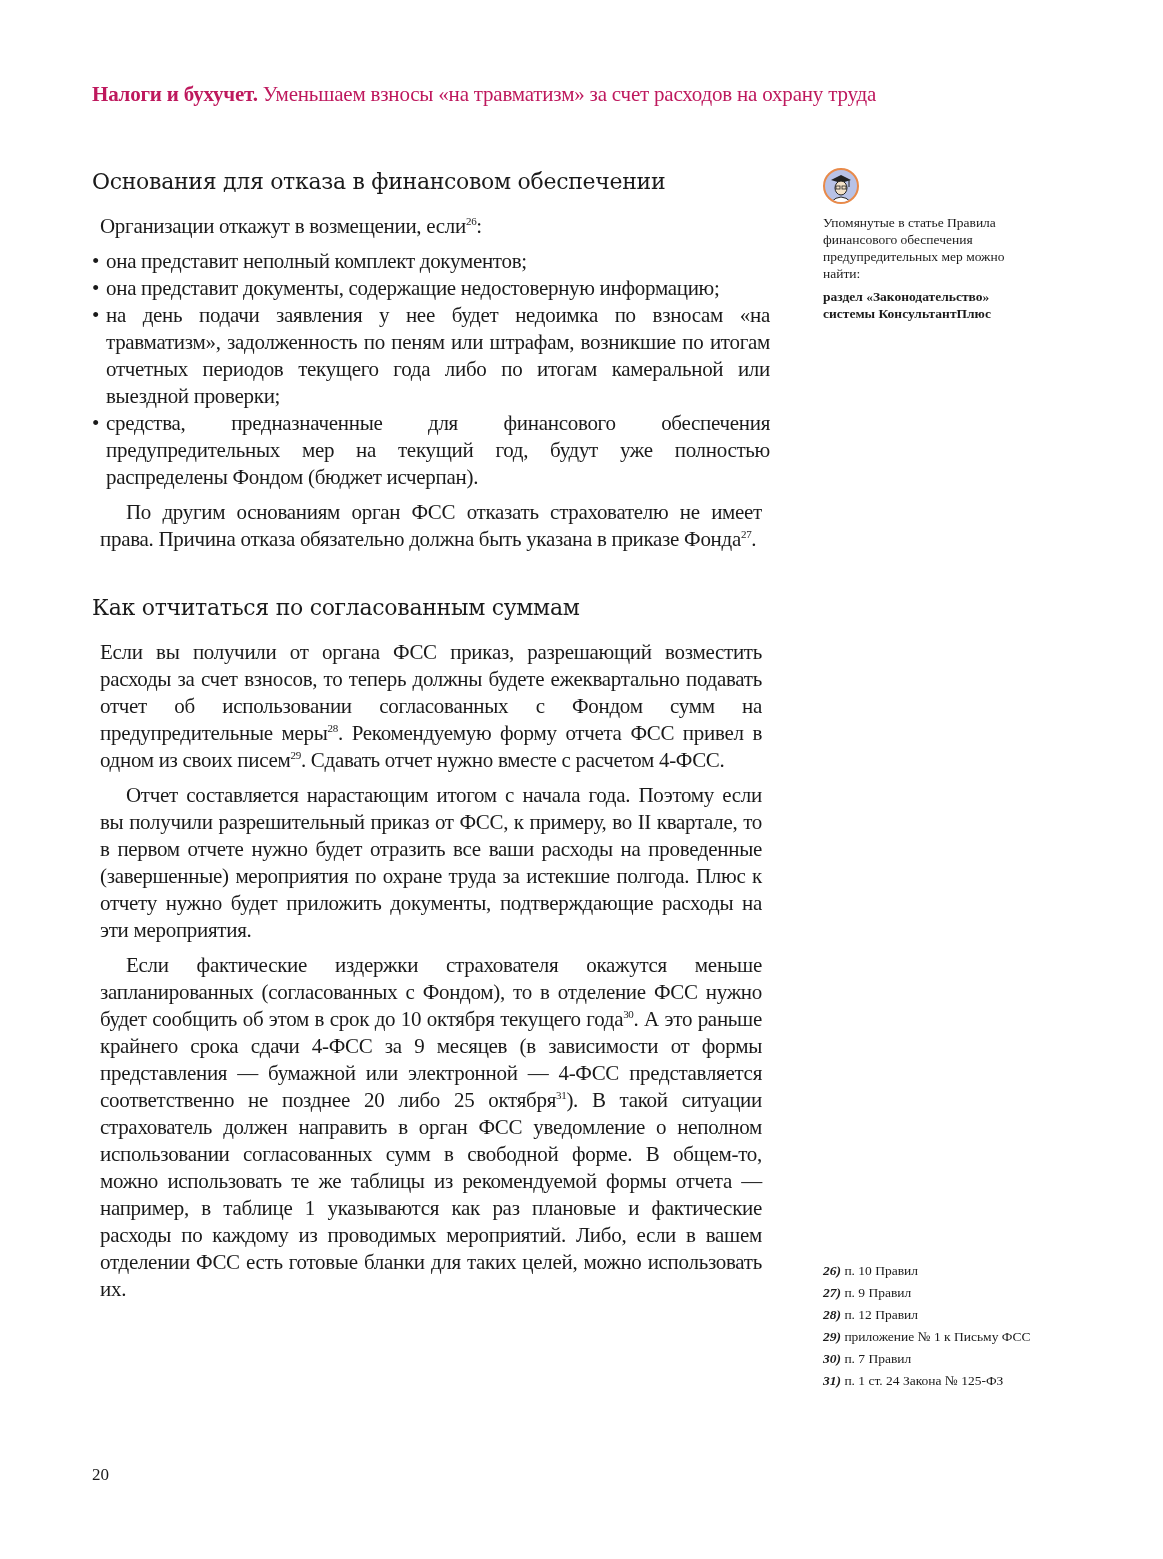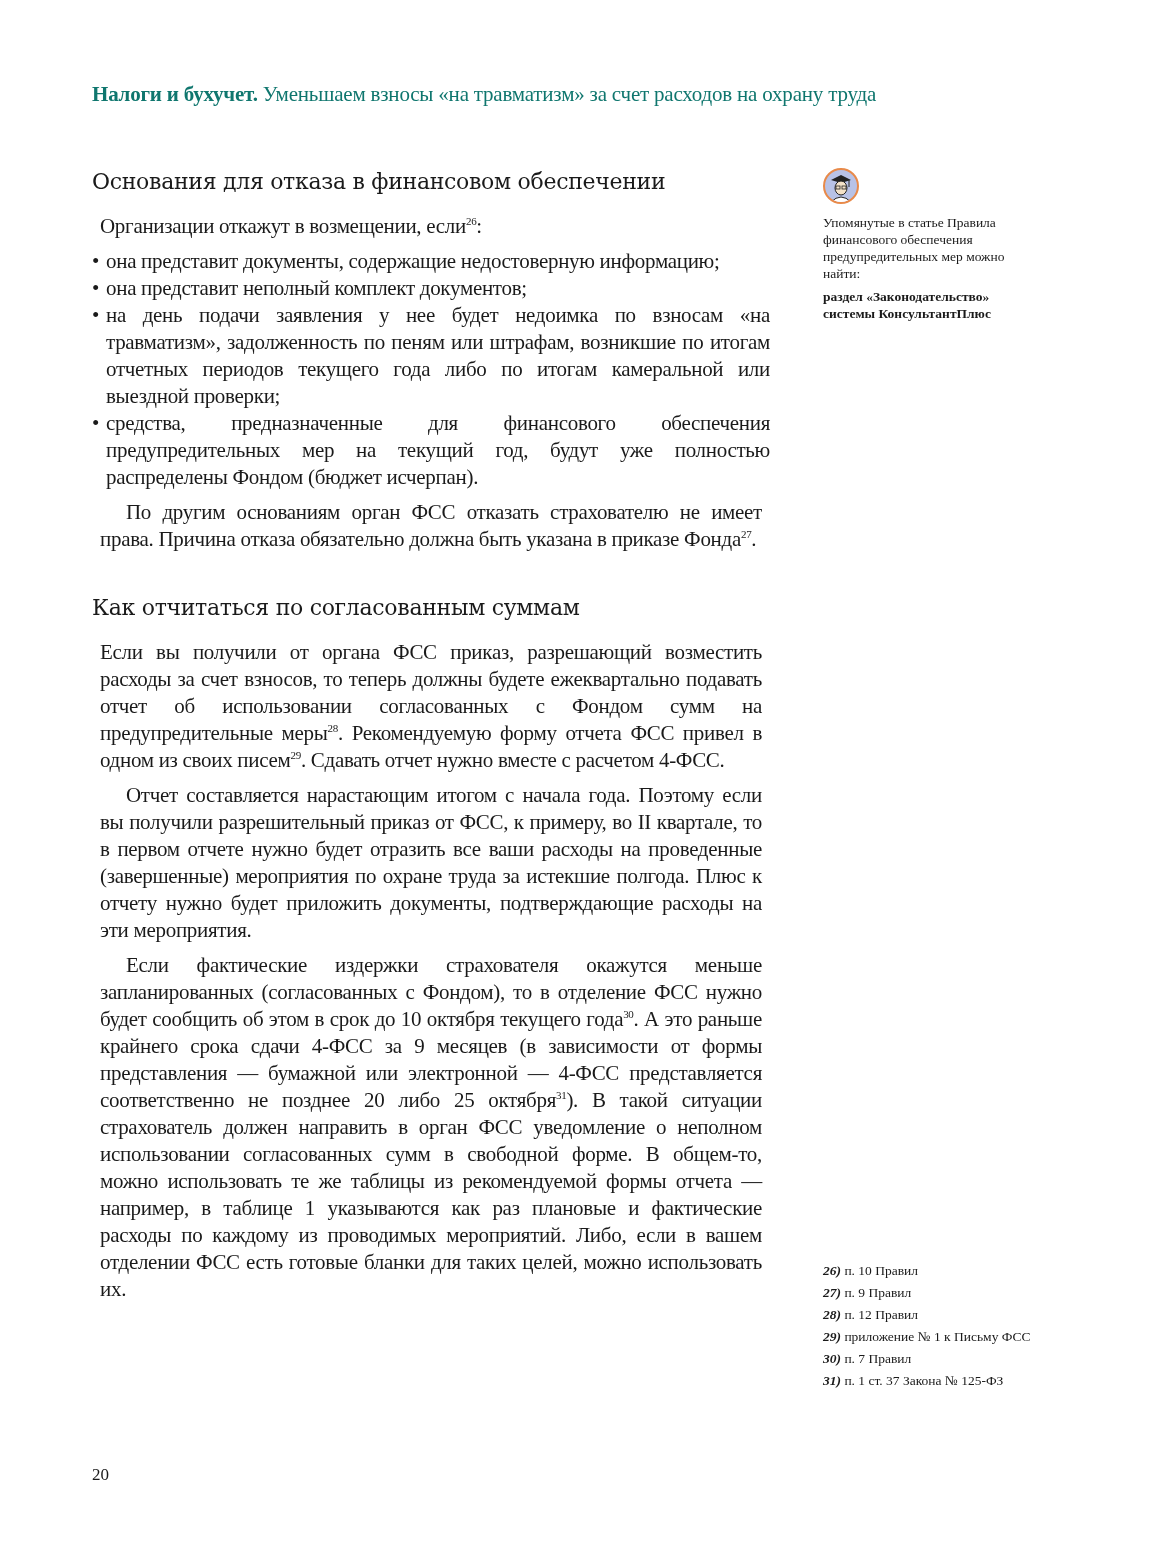--- a/index.html
+++ b/index.html
@@ -1,18 +1,18 @@
 <!DOCTYPE html>
 <html><head>
 <meta charset="utf-8">
 <style>
   html, body { margin: 0; padding: 0; background: #ffffff; }
   body { width: 1163px; height: 1559px; position: relative; overflow: hidden;
          font-family: "Liberation Serif", "DejaVu Serif", serif; color: #1a1a1a; }
-  .header { position: absolute; left: 92px; top: 82px; font-size: 21px; color: #0f766e; white-space: nowrap; letter-spacing: -0.2px; text-align: right; }
+  .header { position: absolute; left: 92px; top: 82px; font-size: 21px; color: #be185d; white-space: nowrap; letter-spacing: -0.2px; text-align: right; }
   .header b { font-weight: bold; }
   .main { position: absolute; left: 92px; top: 168px; width: 678px; }
   h2 { font-family: "DejaVu Serif", serif; font-weight: normal; font-size: 22px; line-height: 27px; margin: 0; letter-spacing: -0.3px; }
   .p { font-size: 21px; line-height: 27px; text-align: justify; margin: 8px; letter-spacing: -0.3px; }
   .indent { text-indent: 26px; }
   sup { font-size: 11px; line-height: 0; vertical-align: super; }
   ul { list-style: none; margin: 0; padding: 0; }
   li { font-size: 21px; line-height: 27px; padding-left: 14px; position: relative; text-align: justify; letter-spacing: -0.3px; }
   li::before { content: "•"; position: absolute; left: 0; top: 0; }
   .h2a { margin-bottom: 18px; }
@@ -32,22 +32,22 @@
 
 <div class="header">
   <b>Налоги и бухучет.</b>
   <span>Уменьшаем взносы «на травматизм» за счет расходов на охрану труда</span>
 </div>
 
 <div class="main">
   <h2 class="h2a">Основания для отказа в финансовом обеспечении</h2>
   <p class="p"><span>Организации откажут в возмещении, если</span><sup>26</sup><span>:</span></p>
   <ul>
+    <li>она представит неполный комплект документов;</li>
     <li>она представит документы, содержащие недостоверную информацию;</li>
-    <li>она представит неполный комплект документов;</li>
     <li>на день подачи заявления у нее будет недоимка по взносам «на травматизм», задолженность по пеням или штрафам, возникшие по итогам отчетных периодов текущего года либо по итогам камеральной или выездной проверки;</li>
     <li>средства, предназначенные для финансового обеспечения предупредительных мер на текущий год, будут уже полностью распределены Фондом (бюджет исчерпан).</li>
   </ul>
   <p class="p indent"><span>По другим основаниям орган ФСС отказать страхователю не имеет права. Причина отказа обязательно должна быть указана в приказе Фонда</span><sup>27</sup><span>.</span></p>
 
   <h2 class="h2b">Как отчитаться по согласованным суммам</h2>
   <p class="p"><span>Если вы получили от органа ФСС приказ, разрешающий возместить расходы за счет взносов, то теперь должны будете ежеквартально подавать отчет об использовании согласованных с Фондом сумм на предупредительные меры</span><sup>28</sup><span>. Рекомендуемую форму отчета ФСС привел в одном из своих писем</span><sup>29</sup><span>. Сдавать отчет нужно вместе с расчетом 4-ФСС.</span></p>
   <p class="p indent">Отчет составляется нарастающим итогом с начала года. Поэтому если вы получили разрешительный приказ от ФСС, к примеру, во II квартале, то в первом отчете нужно будет отразить все ваши расходы на проведенные (завершенные) мероприятия по охране труда за истекшие полгода. Плюс к отчету нужно будет приложить документы, подтверждающие расходы на эти мероприятия.</p>
   <p class="p indent"><span>Если фактические издержки страхователя окажутся меньше запланированных (согласованных с Фондом), то в отделение ФСС нужно будет сообщить об этом в срок до 10 октября текущего года</span><sup>30</sup><span>. А это раньше крайнего срока сдачи 4-ФСС за 9 месяцев (в зависимости от формы представления — бумажной или электронной — 4-ФСС представляется соответственно не позднее 20 либо 25 октября</span><sup>31</sup><span>). В такой ситуации страхователь должен направить в орган ФСС уведомление о неполном использовании согласованных сумм в свободной форме. В общем-то, можно использовать те же таблицы из рекомендуемой формы отчета — например, в таблице 1 указываются как раз плановые и фактические расходы по каждому из проводимых мероприятий. Либо, если в вашем отделении ФСС есть готовые бланки для таких целей, можно использовать их.</span></p>
 </div>
@@ -66,16 +66,16 @@
   <div>Упомянутые в статье Правила финансового обеспечения предупредительных мер можно найти:</div>
   <div class="note-bold">раздел «Законодательство» системы КонсультантПлюс</div>
 </div>
 
 <div class="side fn">
   <div><b>26)</b> <span>п. 10 Правил</span></div>
   <div><b>27)</b> <span>п. 9 Правил</span></div>
   <div><b>28)</b> <span>п. 12 Правил</span></div>
   <div style="width:210px"><b>29)</b> <span>приложение № 1 к Письму ФСС</span></div>
   <div><b>30)</b> <span>п. 7 Правил</span></div>
-  <div><b>31)</b> <span>п. 1 ст. 37 Закона № 125-ФЗ</span></div>
+  <div><b>31)</b> <span>п. 1 ст. 24 Закона № 125-ФЗ</span></div>
 </div>
 
 <div class="page-num">20</div>
 
 </body></html>

